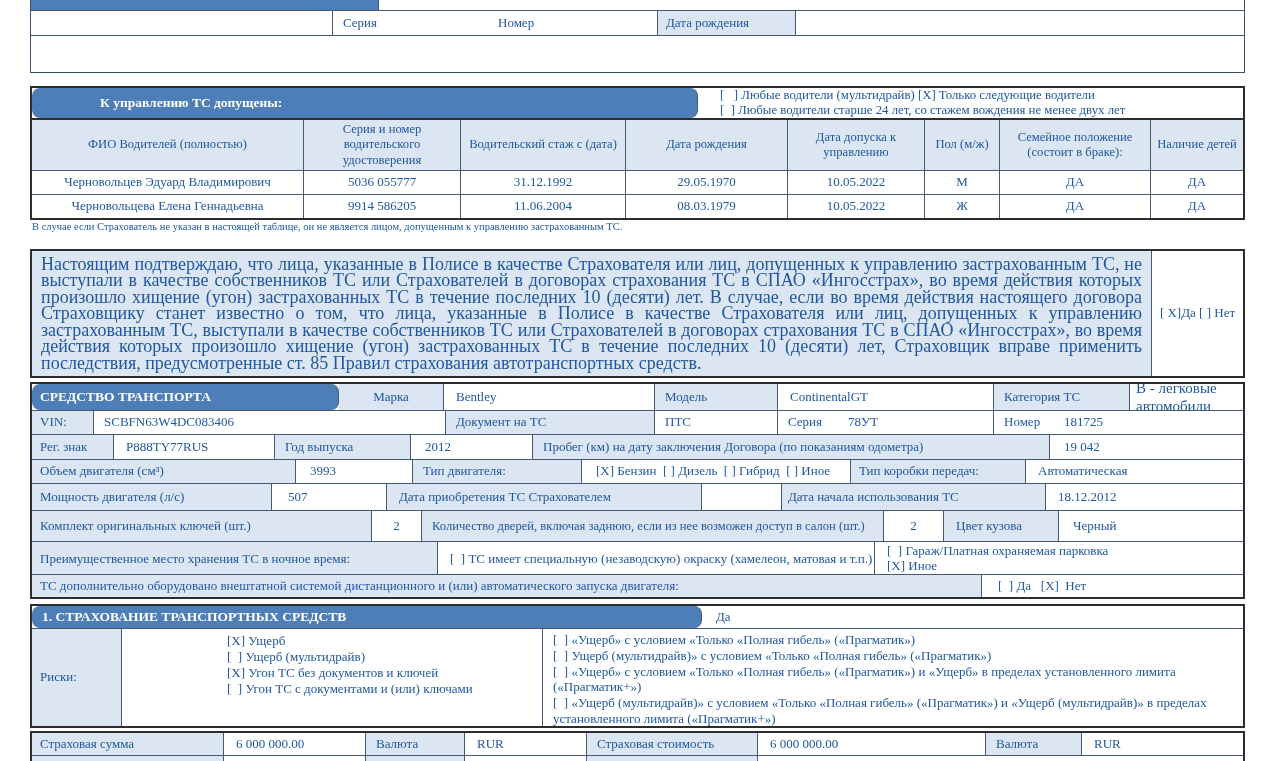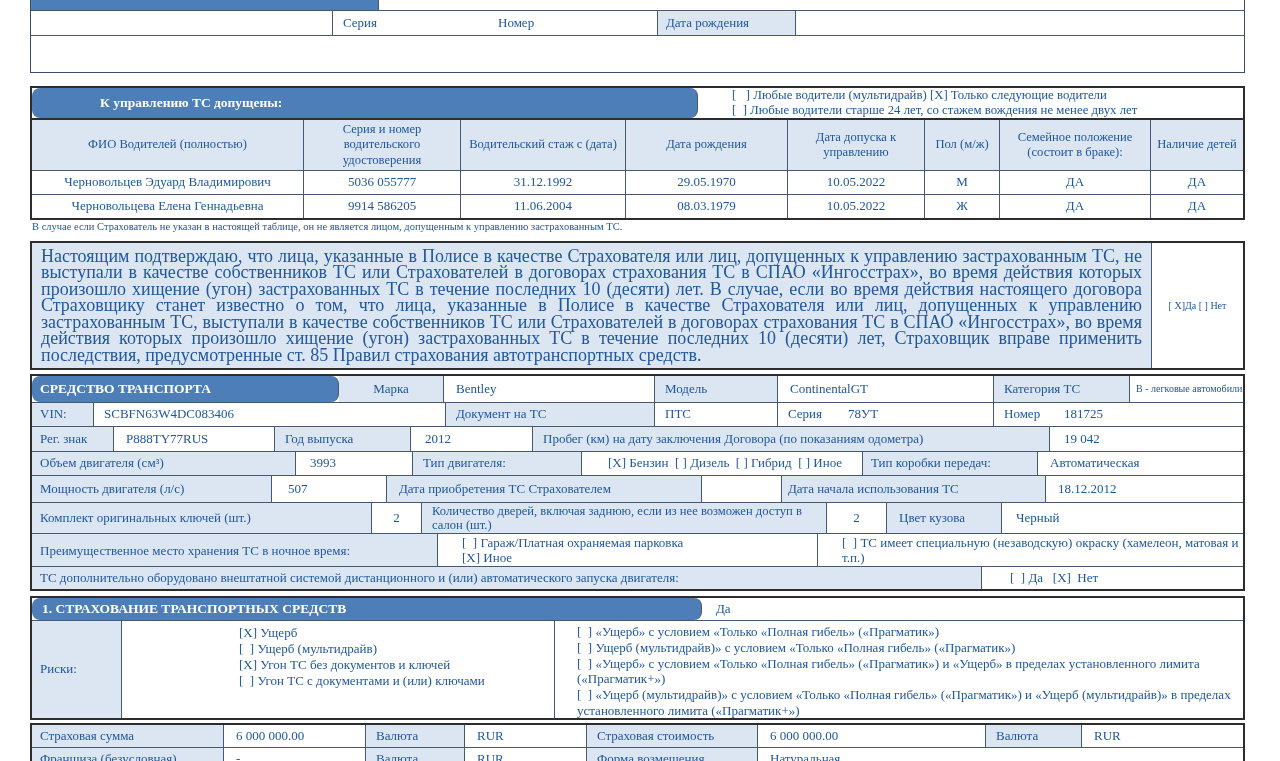--- a/index.html
+++ b/index.html
@@ -7,38 +7,38 @@
   .page{position:relative;margin-left:30px;width:1215px;}
   .tbl{border:2px solid var(--border_dark);box-sizing:border-box;}
   .tbl-thin{border:1px solid #3c4f66;border-top:none;box-sizing:border-box;}
   .r{display:flex;border-bottom:1px solid #465970;}
   .r:last-child{border-bottom:none;}
   .c{box-sizing:border-box;border-right:1px solid #465970;display:flex;align-items:center;font-size:13px;line-height:1.15;overflow:hidden;}
   .c:last-child{border-right:none;}
   .lb{background:var(--cell_blue);}
   .bl{background:var(--header_blue);color:#fff;font-weight:bold;}
   .ctr{justify-content:center;text-align:center;}
-  .pre{white-space:pre-wrap;margin-left:12px;}
+  .pre{white-space:pre-wrap;}
   .pl6{padding-left:6px;}.pl8{padding-left:8px;}.pl10{padding-left:10px;}.pl12{padding-left:12px;}.pl14{padding-left:14px;}.pl16{padding-left:16px;}
   .hdrbar{font-size:13.5px;border-radius:8px;}
-  .note{font-size:10.5px;margin:1px 0 8px 2px;line-height:1.1;}
+  .note{font-size:10.5px;margin:1px 0 16px 2px;line-height:1.1;}
   .sep{height:13px;}
   .thead .c{font-size:12.6px;line-height:1.22;padding:2px 2px;}
   .conf{display:flex;}
   .conf-text{width:1120px;box-sizing:border-box;background:var(--cell_blue);border-right:1px solid #46597o;padding:5px 9px;font-size:18px;line-height:16.5px;text-align:justify;}
-  .conf-ans{flex:1;display:flex;align-items:center;justify-content:center;font-size:10px;background:#fff;border-left:1px solid #465970;}
+  .conf-ans{flex:1;display:flex;align-items:center;justify-content:center;font-size:13px;background:#fff;border-left:1px solid #465970;}
   .risk-left{padding:4px 4px 0 105px;font-size:13px;line-height:16px;display:block;}
   .risk-right{padding:3px 6px 0 10px;font-size:13px;line-height:15.8px;display:block;}
   .lblspan{flex:0 0 70px;padding-left:10px;box-sizing:border-box;}
   .lblspan-wide{flex:0 0 165px;padding-left:10px;box-sizing:border-box;}
   .partialbar{height:10px;}
   .bottombar{margin-top:2px;height:5px;background:var(--header_blue);border:1px solid #333;box-sizing:border-box;}
   .zt{font-size:13.5px;font-weight:bold;line-height:1.1;}
   .zn{font-size:8.8px;font-weight:bold;line-height:1.2;}
-  .cat{font-size:10px;line-height:1.2;padding-left:6px;}
+  .cat{font-size:15px;line-height:1.2;padding-left:6px;}
   .opt2{flex-direction:column;align-items:flex-start;justify-content:center;font-size:12.8px;line-height:15.5px;}
 </style>
 </head>
 <body>
 
 <div class="page">
 
   <div class="tbl-thin">
     <div class="r partialbar">
       <div class="c bl" style="width:348px"></div>
@@ -150,30 +150,30 @@
       <div class="c lb pl8" style="width:240px">Мощность двигателя (л/с)</div>
       <div class="c pl16" style="width:115px">507</div>
       <div class="c lb pl12" style="width:315px">Дата приобретения ТС Страхователем</div>
       <div class="c" style="width:80px"></div>
       <div class="c lb pl6" style="width:264px">Дата начала использования ТС</div>
       <div class="c pl12" style="flex:1">18.12.2012</div>
     </div>
     <div class="r" style="height:30px">
       <div class="c lb pl8" style="width:340px">Комплект оригинальных ключей (шт.)</div>
       <div class="c ctr" style="width:50px">2</div>
-      <div class="c lb pl10" style="width:405px;font-size:12.6px;line-height:14px">Количество дверей, включая заднюю, если из нее возможен доступ в салон (шт.)</div>
+      <div class="c lb pl10" style="width:462px;font-size:12.6px;line-height:14px">Количество дверей, включая заднюю, если из нее возможен доступ в салон (шт.)</div>
       <div class="c ctr" style="width:60px">2</div>
       <div class="c lb pl12" style="width:115px">Цвет кузова</div>
       <div class="c pl14" style="flex:1">Черный</div>
     </div>
     <div class="r" style="height:32px">
       <div class="c lb pl8" style="width:406px;line-height:15px">Преимущественное место хранения ТС в ночное время:</div>
+      <div class="c pl12 pre" style="flex:1;line-height:15px">[  ] ТС имеет специальную (незаводскую) окраску (хамелеон, матовая и т.п.)</div>
       <div class="c pl12 pre" style="width:368px;line-height:15px">[  ] Гараж/Платная охраняемая парковка
 [X] Иное</div>
-      <div class="c pl12 pre" style="flex:1;line-height:15px">[  ] ТС имеет специальную (незаводскую) окраску (хамелеон, матовая и т.п.)</div>
     </div>
     <div class="r" style="height:22px">
       <div class="c lb pl8" style="width:950px">ТС дополнительно оборудовано внештатной системой дистанционного и (или) автоматического запуска двигателя:</div>
       <div class="c pl16 pre" style="flex:1">[  ] Да   [X]  Нет</div>
     </div>
   </div>
 
   <div class="tbl" style="margin-top:5px">
     <div class="r" style="height:22px">
       <div class="c bl hdrbar pl10" style="width:670px">1. СТРАХОВАНИЕ ТРАНСПОРТНЫХ СРЕДСТВ</div>

